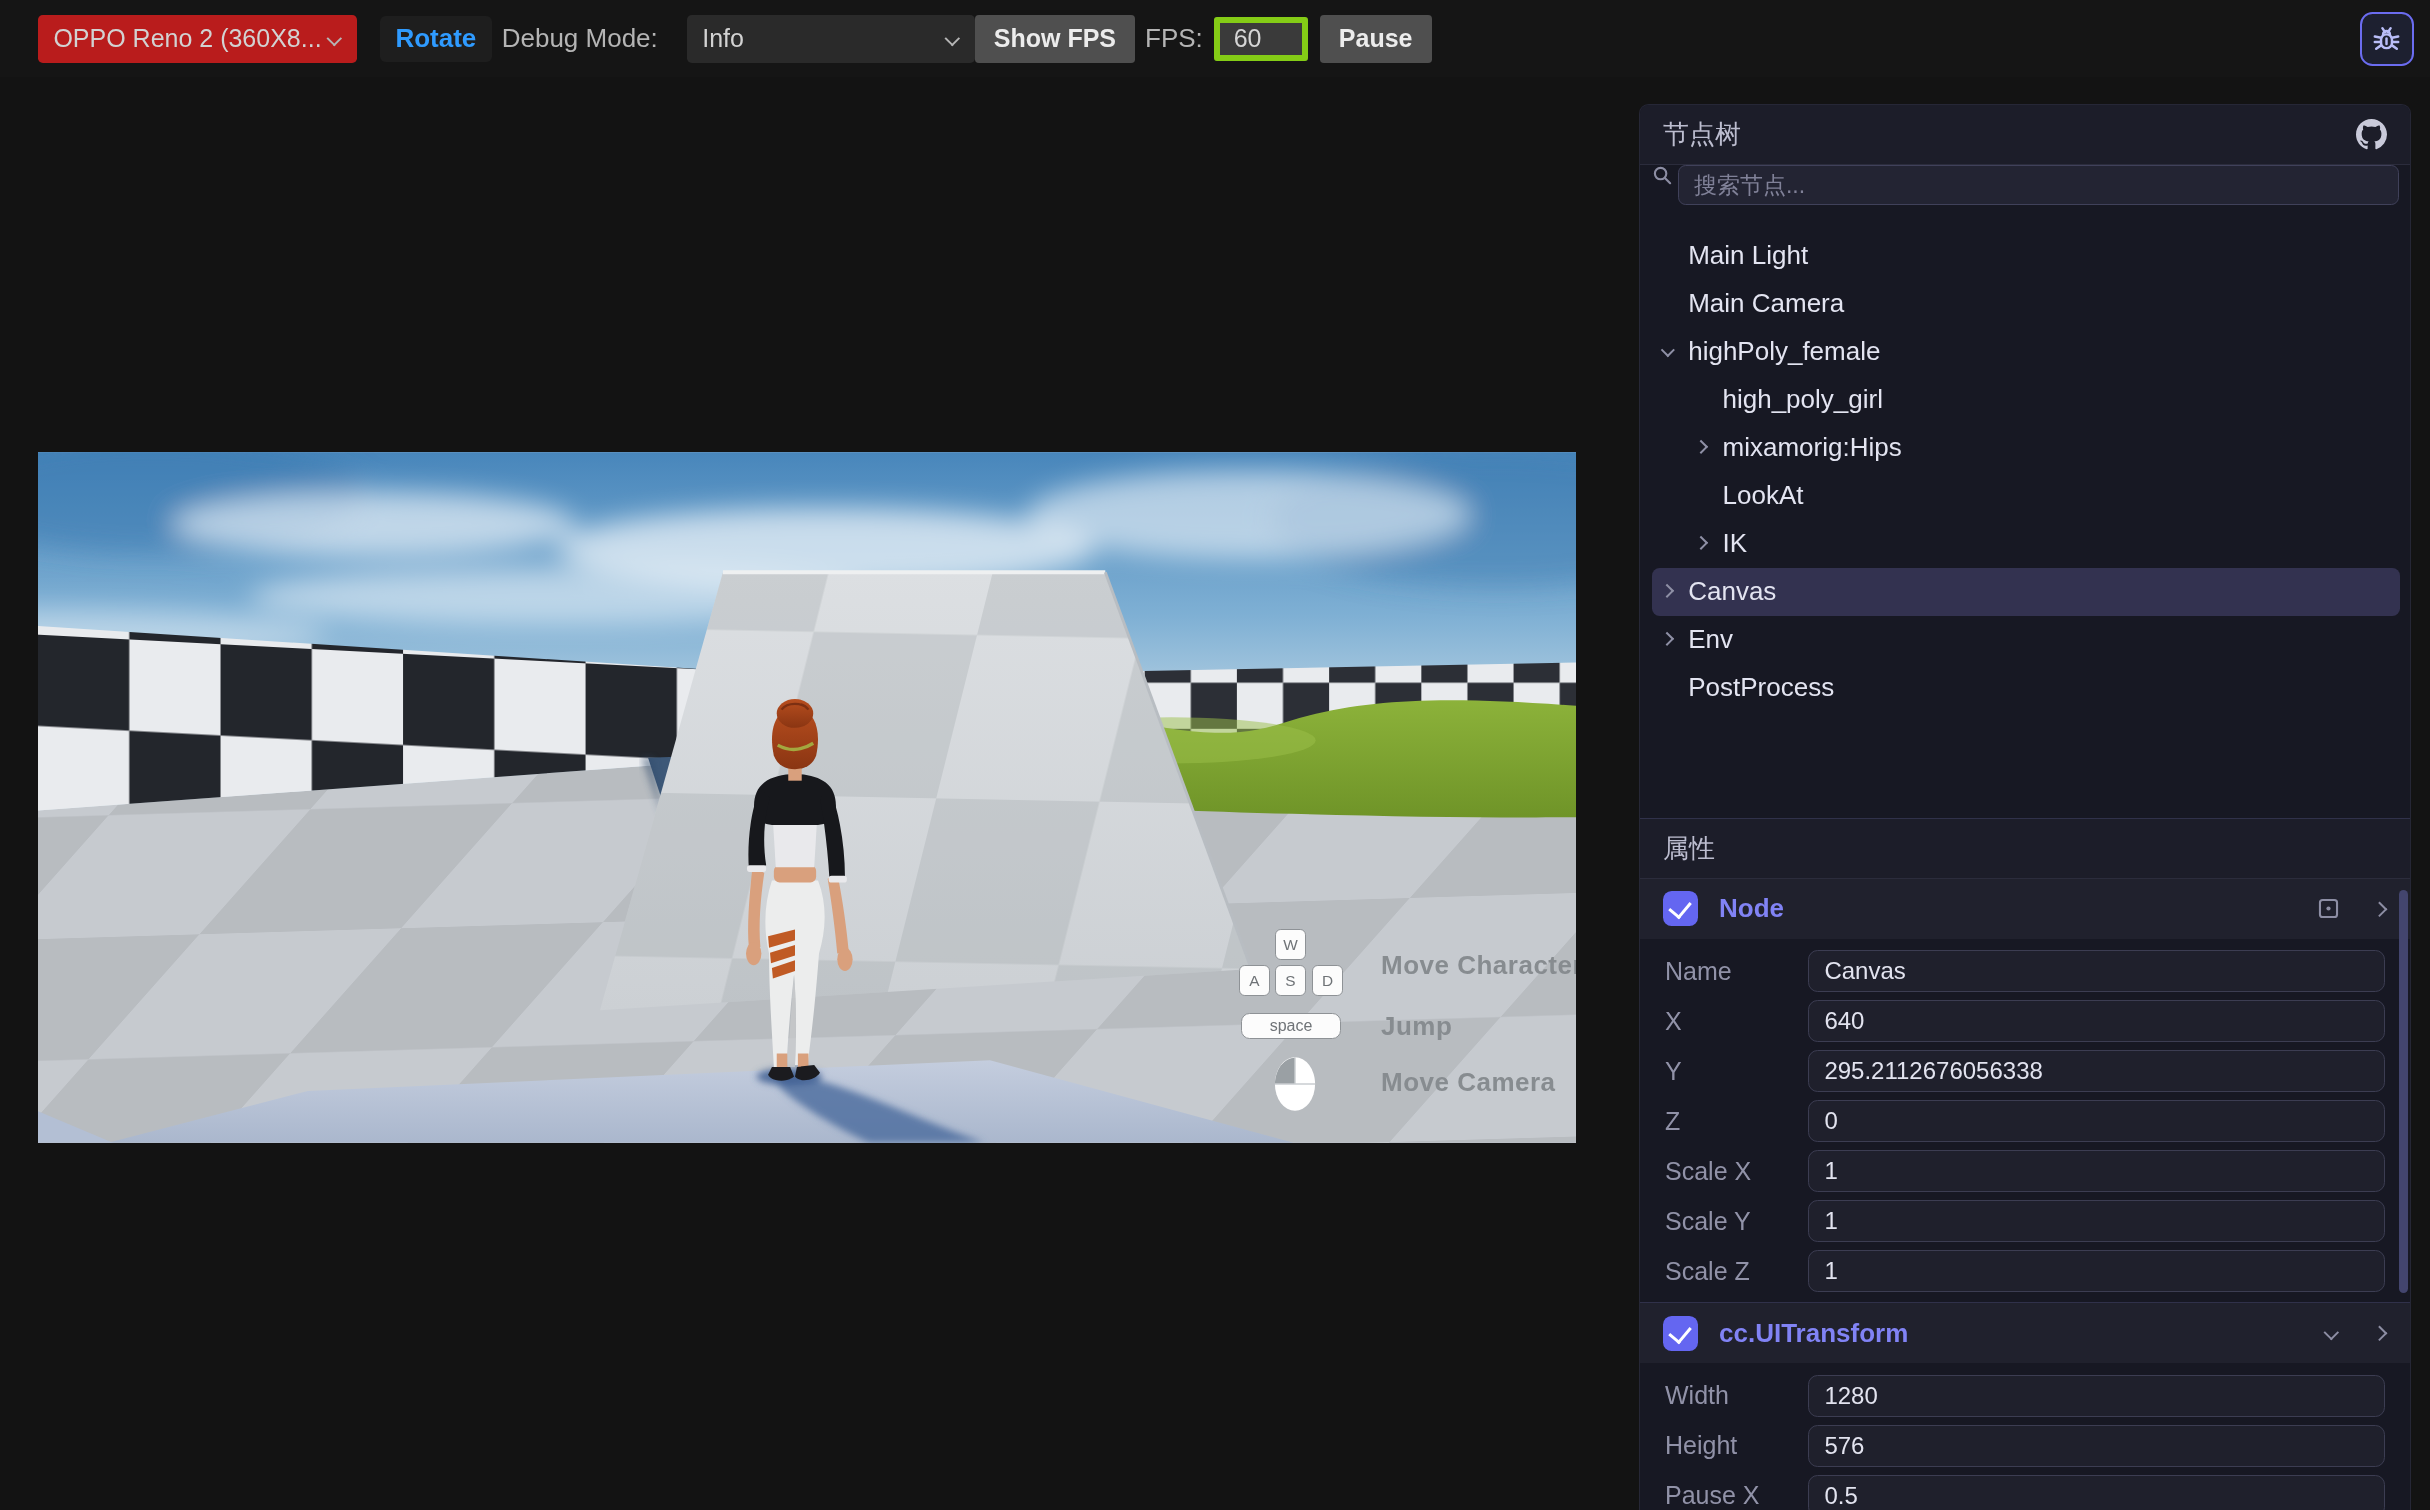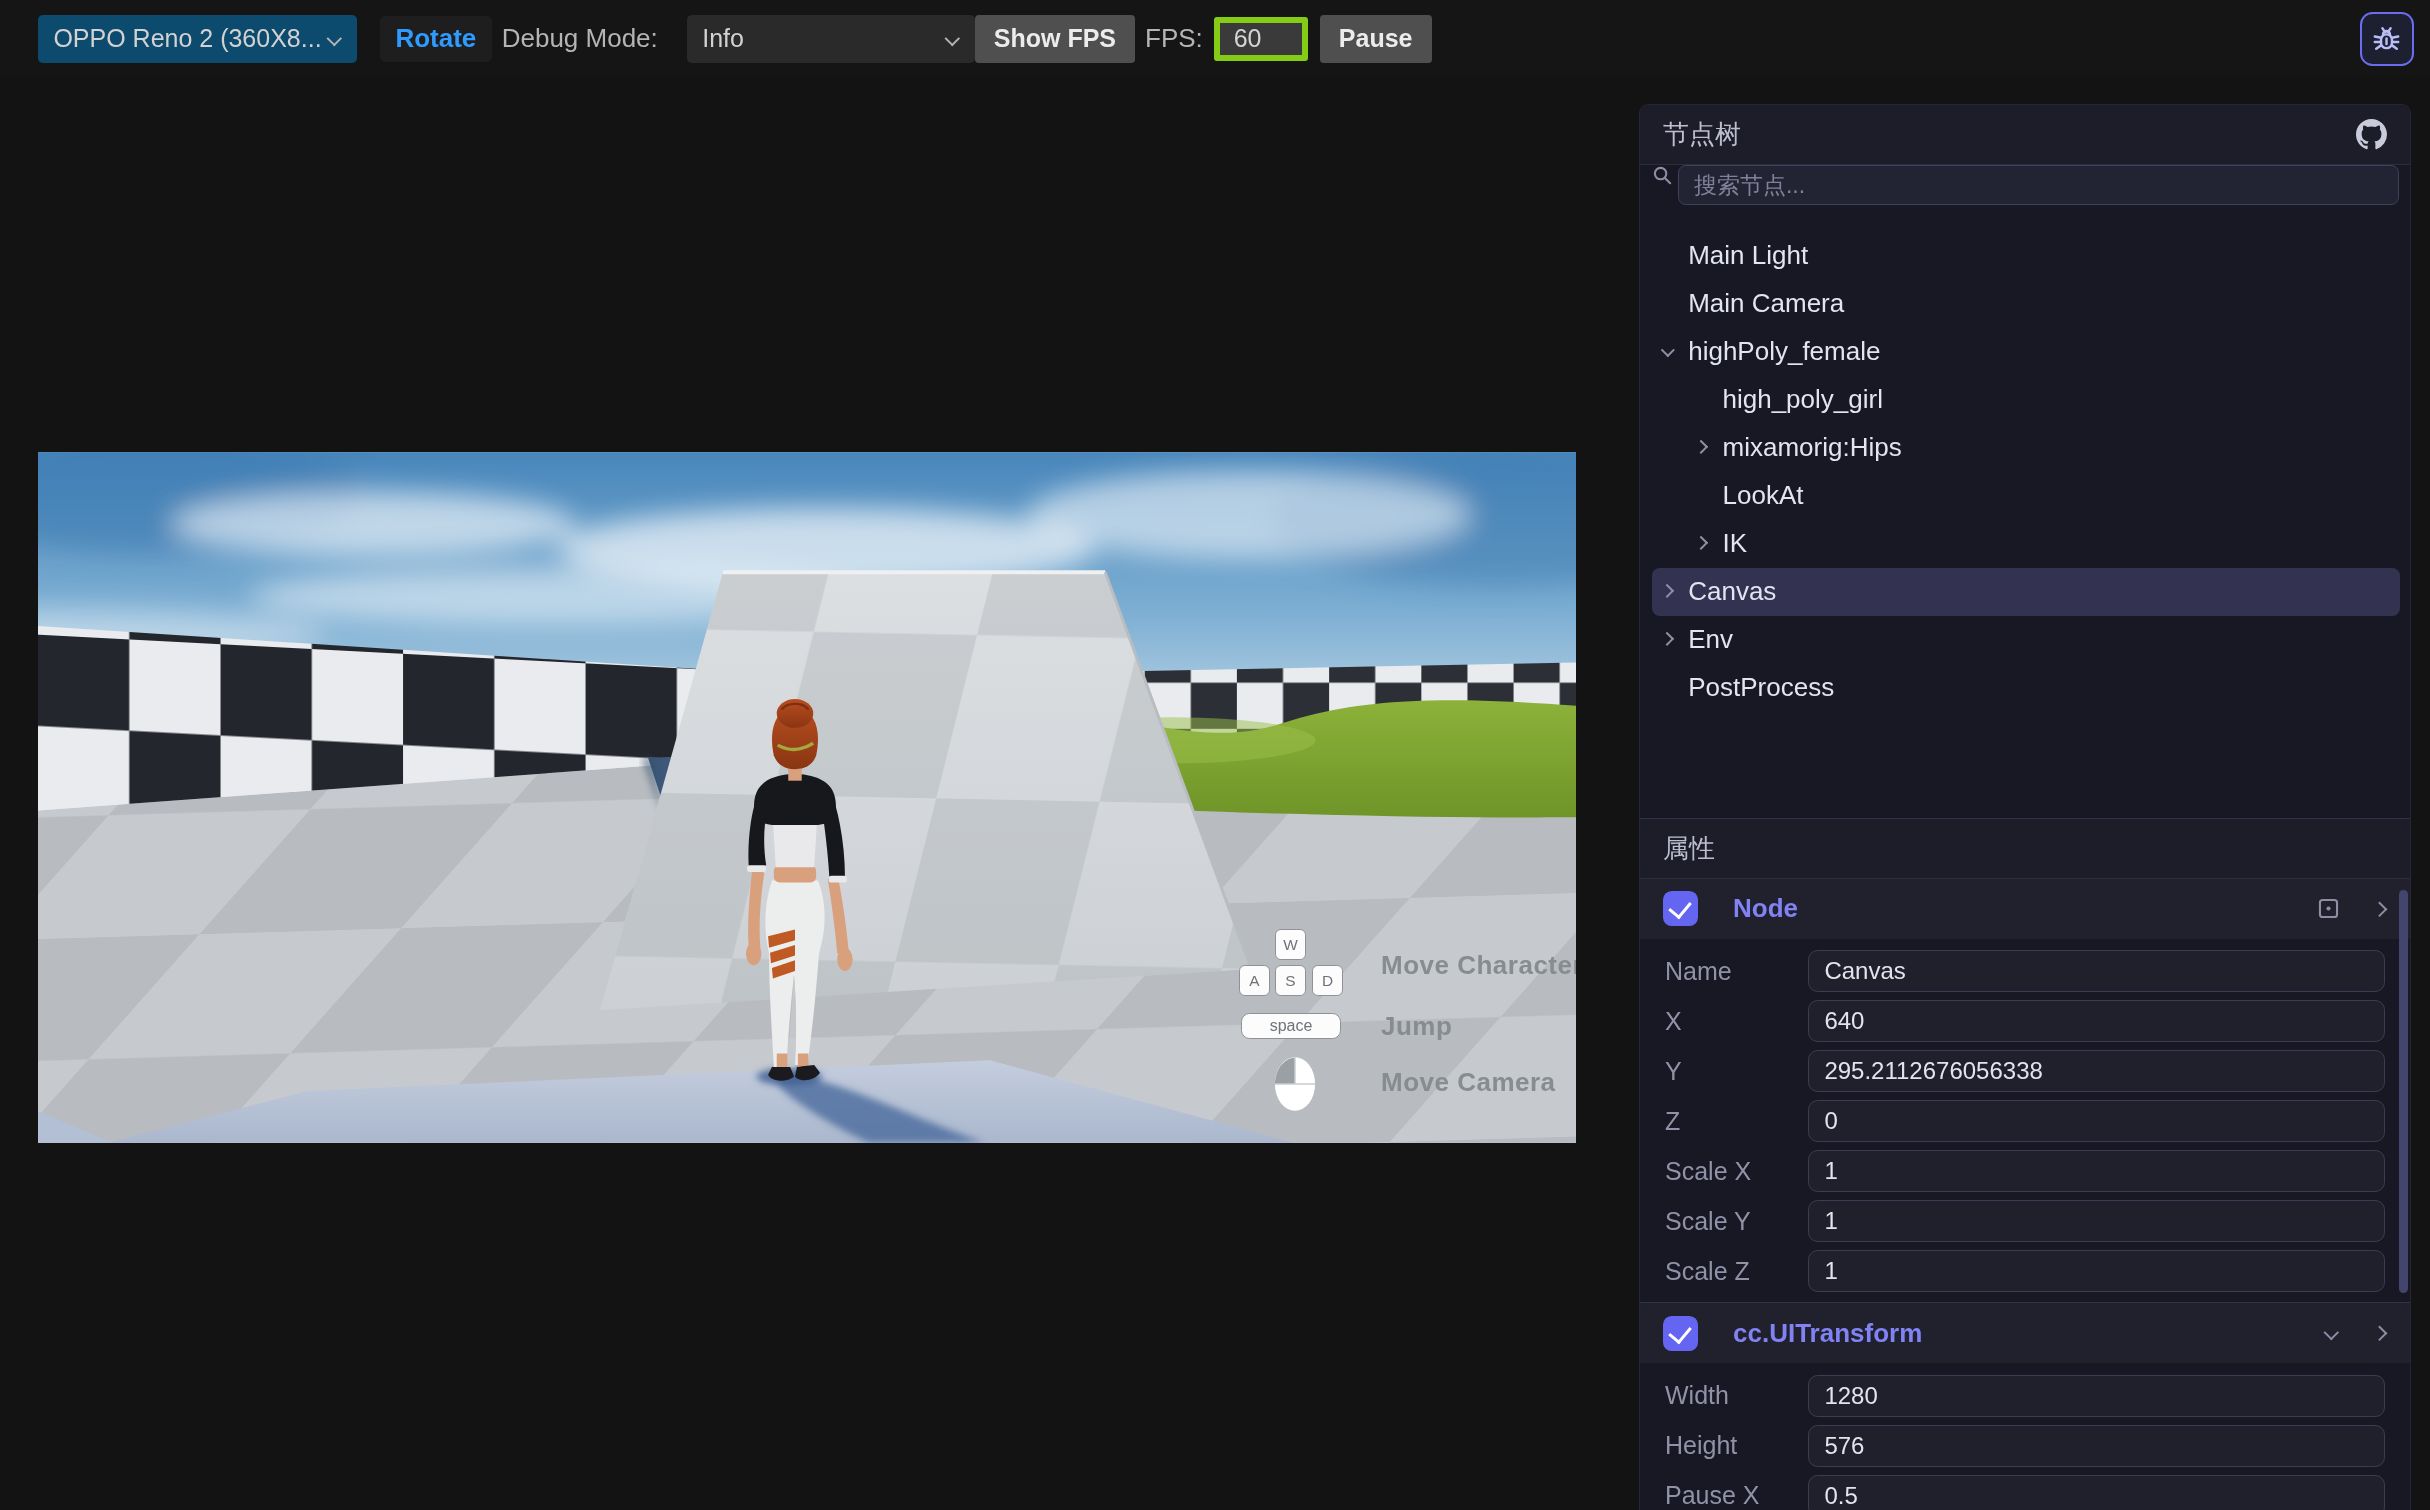--- a/index.html
+++ b/index.html
@@ -3,21 +3,21 @@
 <meta charset="utf-8">
 <style>
   * { margin:0; padding:0; box-sizing:border-box; }
   html,body { width:2431px; height:1510px; overflow:hidden; background:#131313;
               font-family:"Liberation Sans", sans-serif; }
 
   
   .toolbar { position:absolute; left:0; top:0; width:2431px; height:77px;
              display:flex; align-items:center; padding-left:38px; background:#151515; }
   .select { display:flex; align-items:center; justify-content:space-between;
-            height:48px; background:#0c4a6e; border-radius:4.8px; padding:0 15.4px;
+            height:48px; background:#b91c1c; border-radius:4.8px; padding:0 15.4px;
             color:#d2d2d2; font-size:25px; cursor:default; }
   .select.device { width:319px; }
   .select.debug  { width:288px; background:#2a2a2a; margin-left:29px; }
   .btn { height:48px; display:flex; align-items:center; padding:0 19px;
          border:none; border-radius:3.8px; background:#4f4f4f; color:#ececec;
          font-size:25px; font-weight:bold; font-family:inherit; }
   .btn.rotate { background:#1e1e1e; color:#2f9bff; border-radius:5.8px; margin-left:23px; height:46px; padding:0 15.4px; font-size:26px;}
   .btn.showfps { }
   .btn.pause { margin-left:11.5px; }
   .tlabel { color:#b4b4b4; font-size:26px; margin-left:10px; }
@@ -71,21 +71,21 @@
   .tree-row.depth1 { padding-left:7.7px; }
   .tree-row.depth2 { padding-left:42px; }
   .tree-row.selected { background:#333250; }
 
   .section-divider { border-top:1.9px solid #30314a; }
   .comp-header { height:60px; display:flex; align-items:center; padding:0 23px; background:#20212d; }
   .comp-check { width:35px; height:35px; border-radius:8.6px; background:#6466f1; flex:none;
                 position:relative; }
   .comp-check::before { content:""; position:absolute; left:9.6px; top:5.8px; width:10.6px; height:17.3px;
                 border-right:3.4px solid #fff; border-bottom:3.4px solid #fff; transform:rotate(40deg); }
-  .comp-name { color:#8183f5; font-size:26px; font-weight:bold; margin-left:35px; }
+  .comp-name { color:#8183f5; font-size:26px; font-weight:bold; margin-left:21px; }
   .comp-icons { margin-left:auto; display:flex; align-items:center; gap:33px; color:#8d8ea4; }
 
   .prop-row { height:50px; display:flex; align-items:center; padding-left:25px; }
   .prop-label { width:143px; flex:none; color:#9192a8; font-size:25px; }
   .prop-input { flex:1; height:42px; margin-right:25px; background:#1f202c;
                 border:1.4px solid #3c3d52; border-radius:9.6px; color:#e2e3ef;
                 font-size:24px; padding:0 15.4px; font-family:inherit; }
   .props { padding-top:7.7px; padding-bottom:5.8px; }
   .scroll-thumb { position:absolute; right:1.9px; top:785px; width:9.6px; height:403px;
                   border-radius:4.8px; background:#43456e; }

